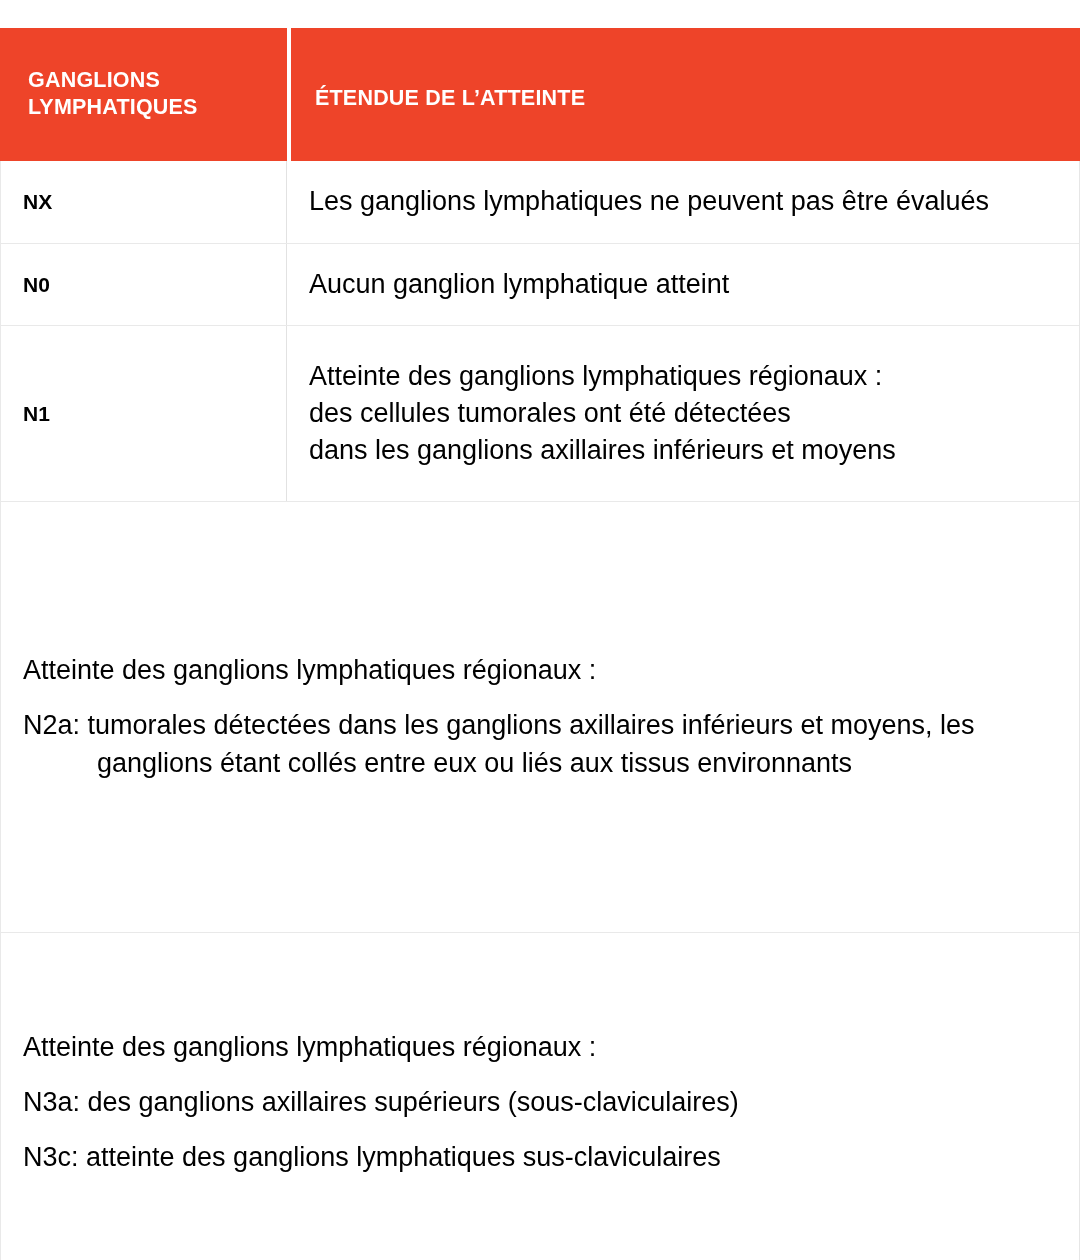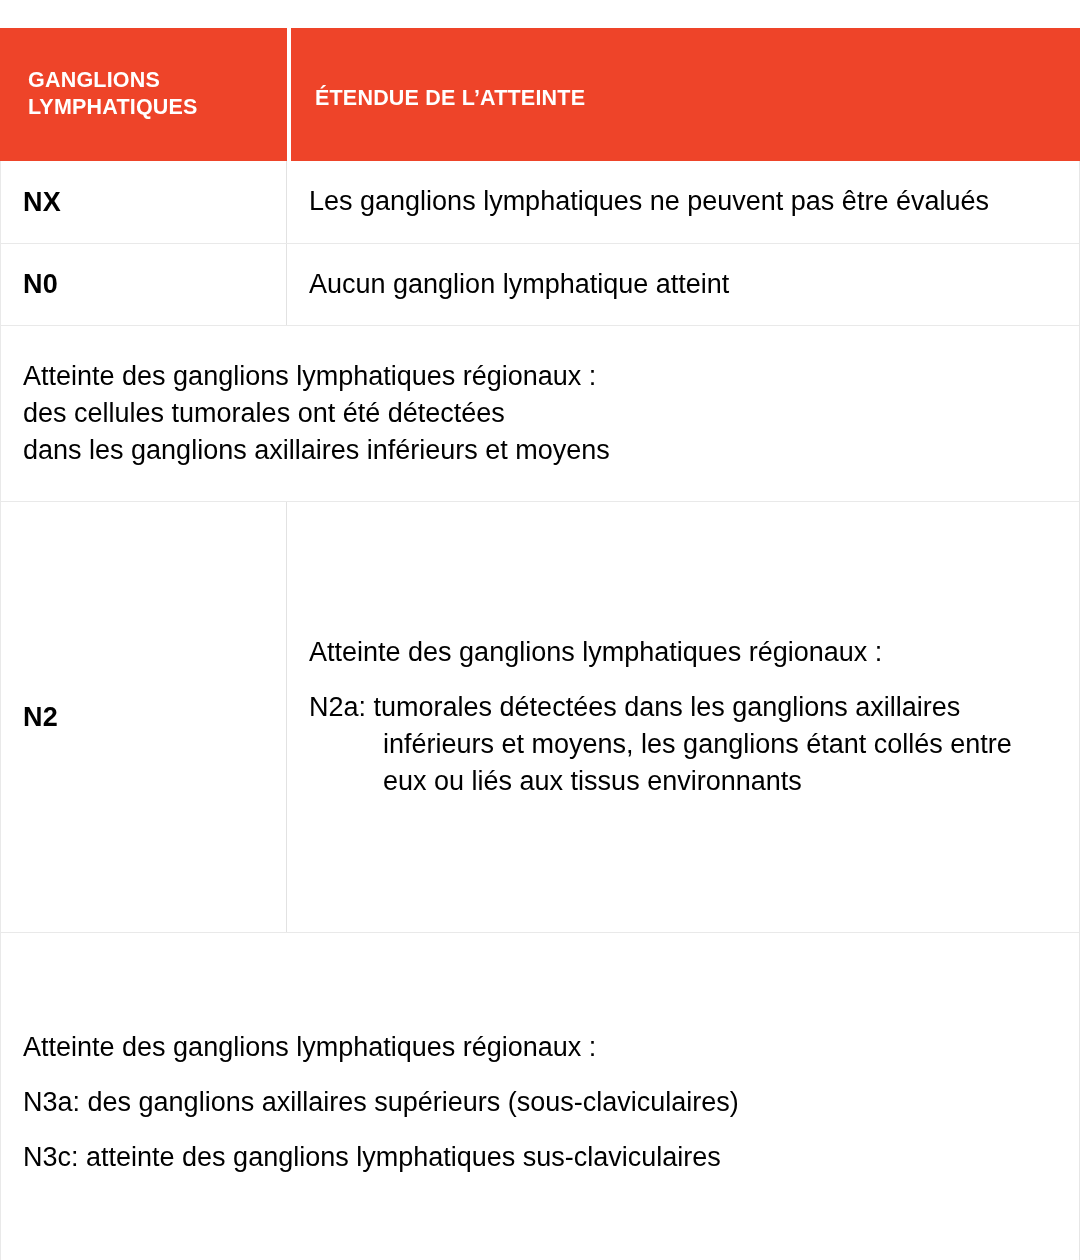--- a/index.html
+++ b/index.html
@@ -76,21 +76,21 @@
   }
   .td-code {
     width: 286px;
     flex: 0 0 286px;
     border-right: 1px solid #e2e2e2;
     box-sizing: border-box;
     display: flex;
     align-items: center;
     padding-left: 22px;
     font-weight: bold;
-    font-size: 27px;
+    font-size: 21px;
     letter-spacing: 0.2px;
   }
   .td-desc {
     flex: 1 1 auto;
     box-sizing: border-box;
     display: flex;
     flex-direction: column;
     justify-content: center;
     padding: 0 20px 0 22px;
     font-size: 27px;
@@ -151,29 +151,29 @@
     </div>
 
     <div class="tr r-n0">
       <div class="td-code">N0</div>
       <div class="td-desc">
         <p class="para nowrap-line">Aucun ganglion lymphatique atteint</p>
       </div>
     </div>
 
     <div class="tr r-n1">
+      <div class="td-code">N1</div>
       <div class="td-desc">
         <p class="para nowrap-line">Atteinte des ganglions lymphatiques régionaux :
 des cellules tumorales ont été détectées
 dans les ganglions axillaires inférieurs et moyens</p>
       </div>
     </div>
 
     <div class="tr r-n2">
-      <div class="td-code">N2</div>
       <div class="td-desc">
         <p class="para nowrap-line">Atteinte des ganglions lymphatiques régionaux :</p>
         <p class="sub block-gap"><span class="sub-label">N2a</span><span>: tumorales détectées dans les ganglions axillaires inférieurs et moyens, les ganglions étant collés entre eux ou liés aux tissus environnants</span></p>
       </div>
     </div>
 
     <div class="tr r-n3">
       <div class="td-desc">
         <p class="para nowrap-line">Atteinte des ganglions lymphatiques régionaux :</p>
         <p class="sub block-gap"><span class="sub-label">N3a</span><span>: des ganglions axillaires supérieurs (sous-claviculaires)</span></p>

